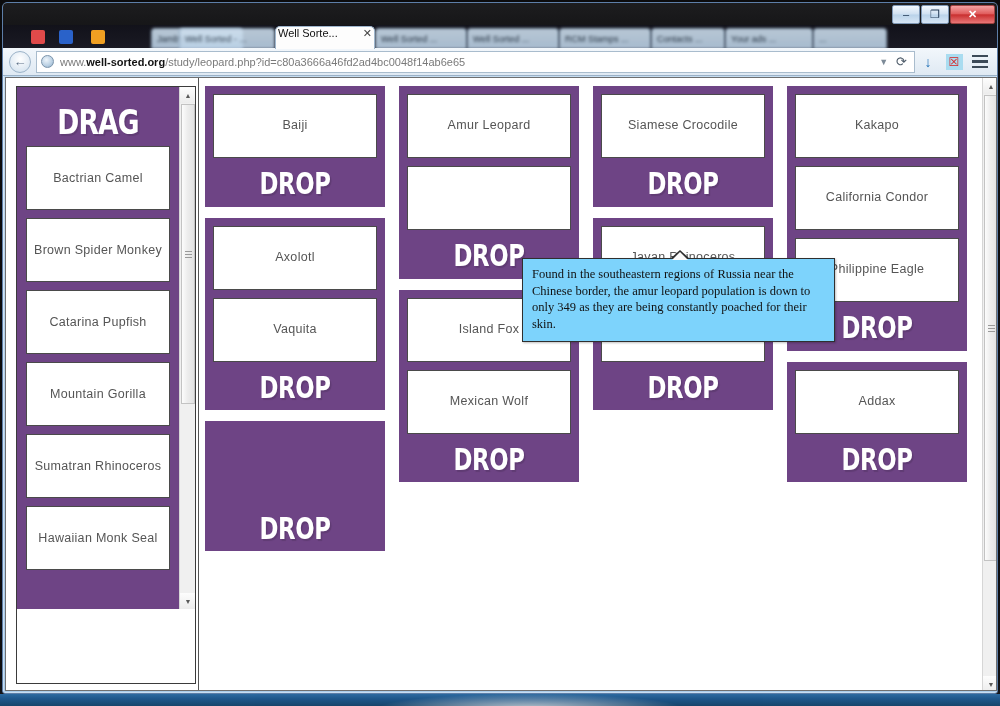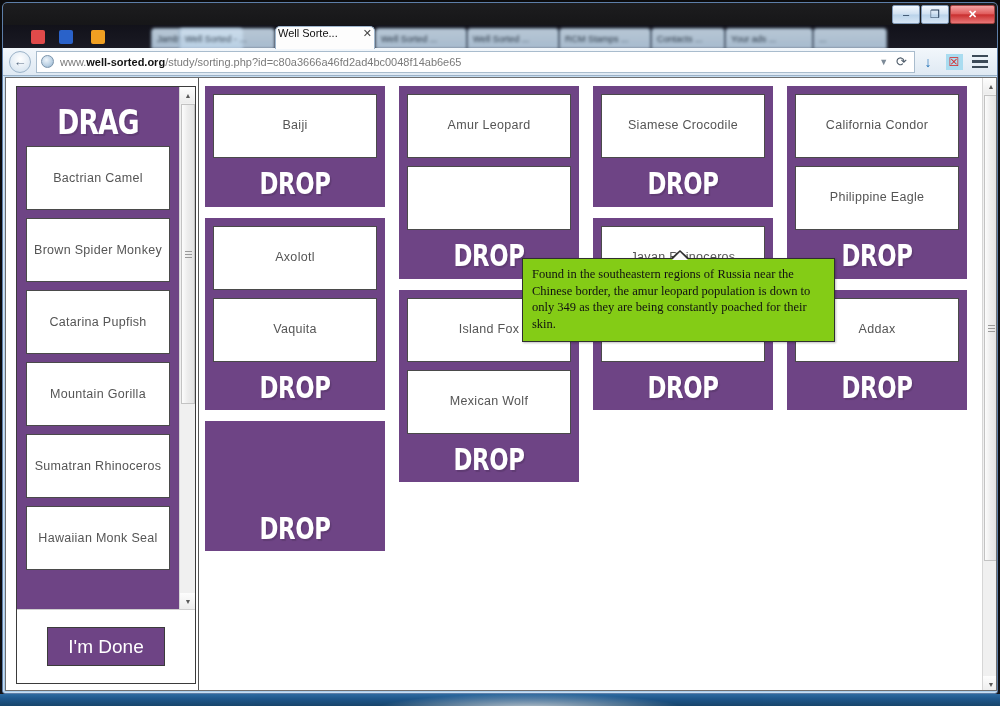--- a/index.html
+++ b/index.html
@@ -276,21 +276,21 @@
     line-height: 1.25;
   }
   .item-card:last-of-type { margin-bottom: 0; }
   .group.empty { min-height: 130px; justify-content: flex-end; }
 
   
   #tooltip {
     position: absolute;
     left: 323px; top: 180px;
     width: 313px;
-    background: #84cc16;
+    background: #7dd3fc;
     border: 1px solid #2f2f2f;
     padding: 7px 9px 9px;
     font-family: "Liberation Serif", serif;
     font-size: 12.5px;
     line-height: 1.32;
     color: #111;
     box-shadow: 1px 1px 2px rgba(0,0,0,0.25);
     z-index: 40;
   }
   #tooltip .arrow-out {
@@ -353,21 +353,21 @@
       <div id="tab-active">
         <span class="tab-label">Well Sorte...</span>
         <span class="tab-close">✕</span>
       </div>
     </div>
 
     <div id="navbar">
       <div id="back-btn">←</div>
       <div id="urlbox">
         <div id="globe-icon"></div>
-        <div id="url-text"><span class="url-dim">www.</span><b>well-sorted.org</b><span class="url-dim">/study/sorting.php?id=c80a3666a46fd2ad4bc0048f14ab6e65</span></div>
+        <div id="url-text"><span class="url-dim">www.</span><b>well-sorted.org</b><span class="url-dim">/study/leopard.php?id=c80a3666a46fd2ad4bc0048f14ab6e65</span></div>
         <div id="url-dd">▼</div>
         <div id="reload-btn">⟳</div>
       </div>
       <div class="navicon">
           <span id="dl-arrow">↓</span>
         </div>
       <div class="navicon">
           <span id="rss-icon">☒</span>
         </div>
       <div class="navicon">
@@ -399,23 +399,20 @@
             <div class="thumb" style="top:17px;height:300px;">
               <span class="grip">
                   <i></i>
                   <i></i>
                   <i></i>
                 </span>
             </div>
             <div class="arrow down">▼</div>
           </div>
         </div>
-        <div id="done-wrap">
-          <div id="done-btn">I'm Done</div>
-        </div>
       </div>
 
       <div id="board">
         <div id="board-inner">
             <div class="column">
               <div class="group">
                 <div class="item-card">Baiji</div>
                 <div class="drop-label">DROP</div>
               </div>
               <div class="group">
@@ -445,20 +442,21 @@
                 <div class="drop-label">DROP</div>
               </div>
               <div class="group">
                 <div class="item-card">Javan Rhinoceros</div>
                 <div class="item-card">Northern White Rhinoceros</div>
                 <div class="drop-label">DROP</div>
               </div>
             </div>
             <div class="column">
               <div class="group">
+                <div class="item-card">Kakapo</div>
                 <div class="item-card">California Condor</div>
                 <div class="item-card">Philippine Eagle</div>
                 <div class="drop-label">DROP</div>
               </div>
               <div class="group">
                 <div class="item-card">Addax</div>
                 <div class="drop-label">DROP</div>
               </div>
             </div>
           </div>

